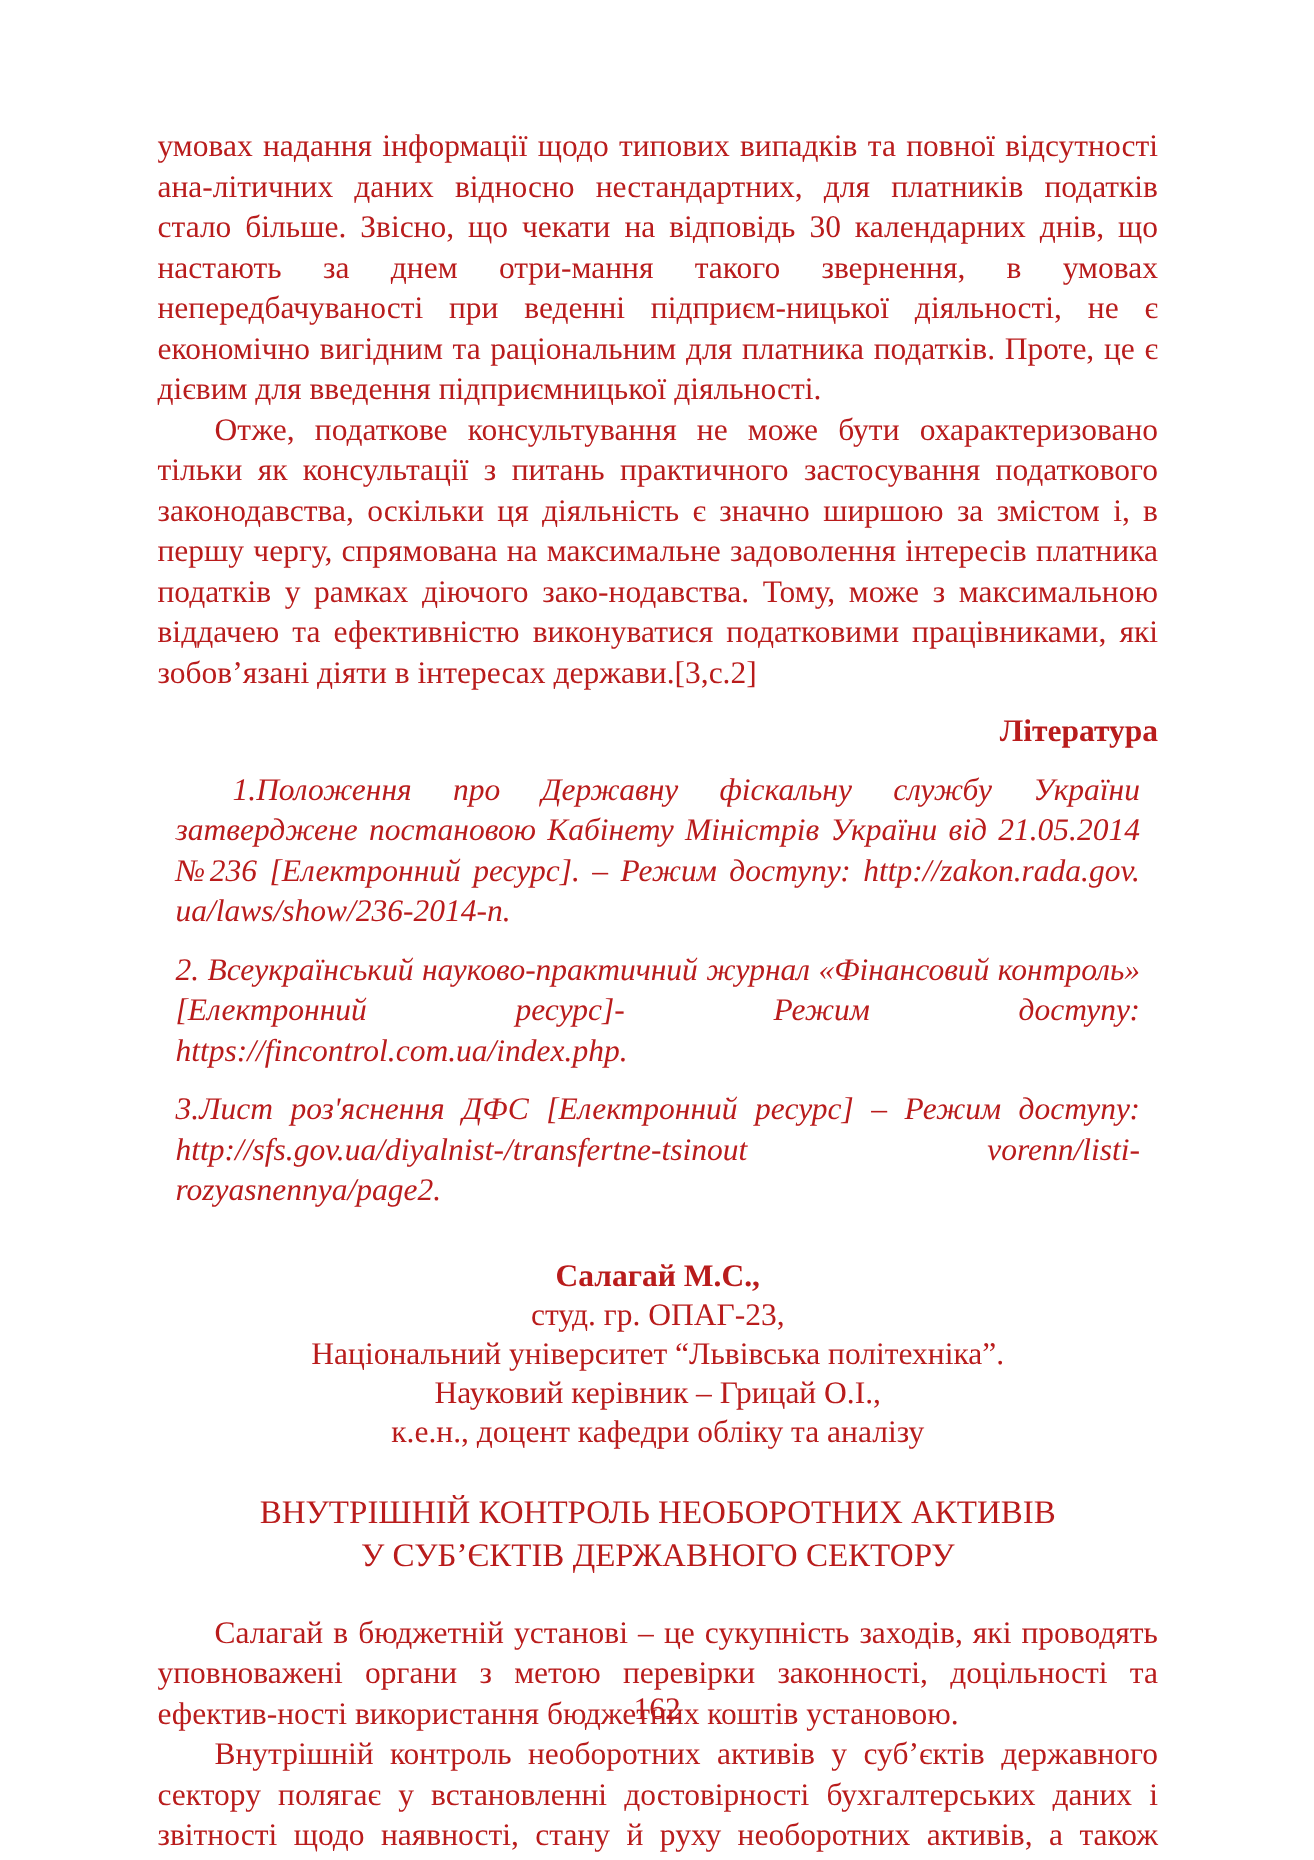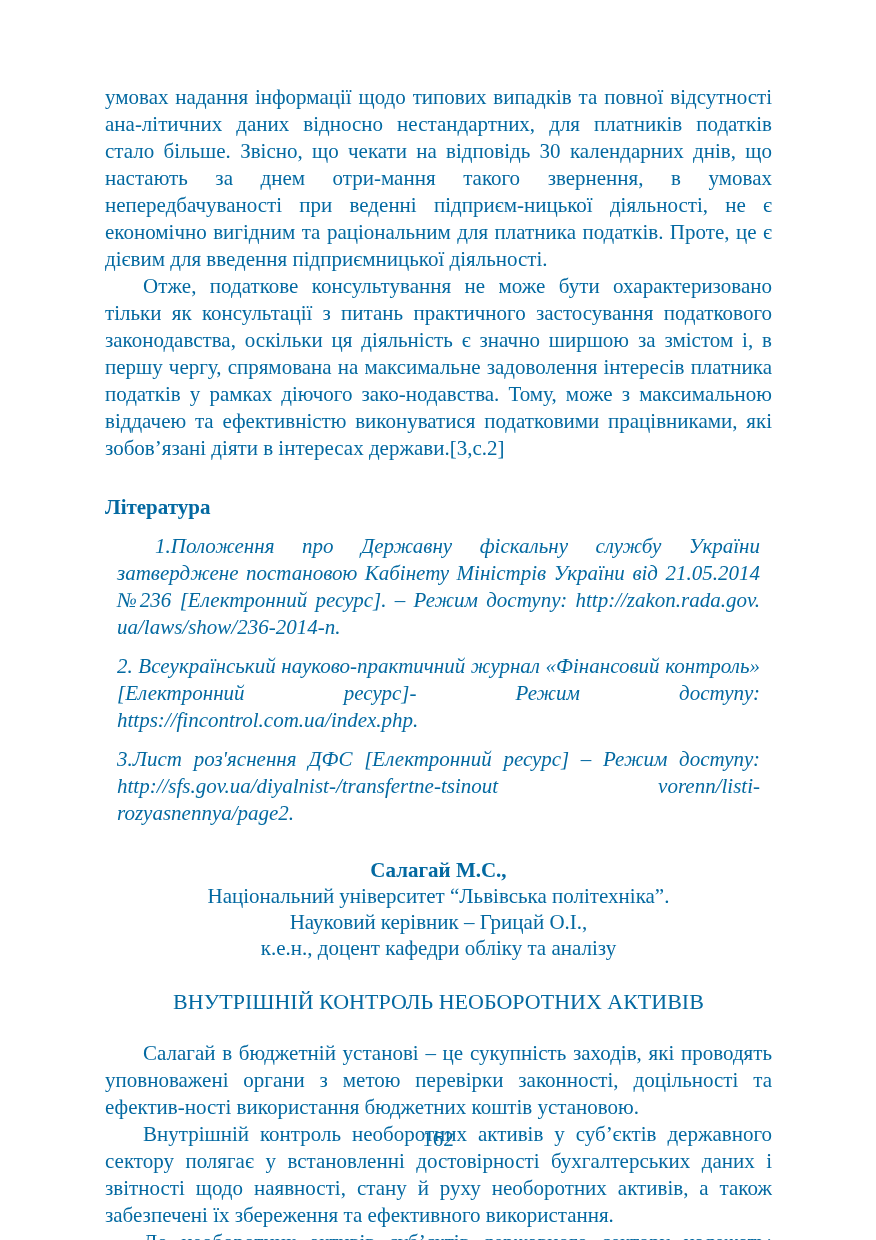--- a/index.html
+++ b/index.html
@@ -6,45 +6,45 @@
   html, body {
     margin: 0;
     padding: 0;
     background: #ffffff;
   }
   .page {
     position: relative;
     width: 876px;
     height: 1240px;
     background: #ffffff;
-    color: #0369a1;
+    color: #b91c1c;
     font-family: "Liberation Serif", "DejaVu Serif", serif;
     overflow: hidden;
   }
   .content {
     position: absolute;
     left: 105px;
     top: 84px;
     width: 667px;
   }
   .para {
     margin: 0;
     font-size: 21px;
     line-height: 27px;
     text-align: justify;
   }
   .indent {
     text-indent: 38px;
   }
   .lit-heading {
-    margin: 32px 0 0 0;
+    margin: 12px 0 0 0;
     font-size: 21px;
     line-height: 27px;
     font-weight: bold;
-    text-align: left;
+    text-align: right;
   }
   .ref {
     margin: 12px;
     font-size: 21px;
     line-height: 27px;
     font-style: italic;
     text-align: justify;
   }
   .author-block {
     margin-top: 30px;
@@ -86,27 +86,29 @@
     <p class="para indent">Отже, податкове консультування не може бути охарактеризовано тільки як консультації з питань практичного застосування податкового законодавства, оскільки ця діяльність є значно ширшою за змістом і, в першу чергу, спрямована на максимальне задоволення інтересів платника податків у рамках діючого зако-нодавства. Тому, може з максимальною віддачею та ефективністю виконуватися податковими працівниками, які зобов’язані діяти в інтересах держави.[3,с.2]</p>
 
     <h3 class="lit-heading">Література</h3>
 
     <p class="ref indent">1.Положення про Державну фіскальну службу України затверджене постановою Кабінету Міністрів України від 21.05.2014 №236 [Електронний ресурс]. – Режим доступу: http://zakon.rada.gov. ua/laws/show/236-2014-п.</p>
     <p class="ref">2. Всеукраїнський науково-практичний журнал «Фінансовий контроль» [Електронний ресурс]- Режим доступу: https://fincontrol.com.ua/index.php.</p>
     <p class="ref">3.Лист роз'яснення ДФС [Електронний ресурс] – Режим доступу: http://sfs.gov.ua/diyalnist-/transfertne-tsinout vorenn/listi-rozyasnennya/page2.</p>
 
     <div class="author-block">
       <div class="author-name">Салагай М.С.,</div>
+      <div>студ. гр. ОПАГ-23,</div>
       <div>Національний університет “Львівська політехніка”.</div>
       <div>Науковий керівник – Грицай О.І.,</div>
       <div>к.е.н., доцент кафедри обліку та аналізу</div>
     </div>
 
     <div class="title-block">
       <div>ВНУТРІШНІЙ КОНТРОЛЬ НЕОБОРОТНИХ АКТИВІВ</div>
+      <div>У СУБ’ЄКТІВ ДЕРЖАВНОГО СЕКТОРУ</div>
     </div>
 
     <div class="body-block">
       <p class="para indent">Салагай в бюджетній установі – це сукупність заходів, які проводять уповноважені органи з метою перевірки законності, доцільності та ефектив-ності використання бюджетних коштів установою.</p>
       <p class="para indent">Внутрішній контроль необоротних активів у суб’єктів державного сектору полягає у встановленні достовірності бухгалтерських даних і звітності щодо наявності, стану й руху необоротних активів, а також забезпечені їх збереження та ефективного використання.</p>
       <p class="para indent">До необоротних активів суб’єктів державного сектору належать: основні засоби, інші необоротні матеріальні активи, нематеріальні активи.</p>
     </div>
 
   </div>
 

